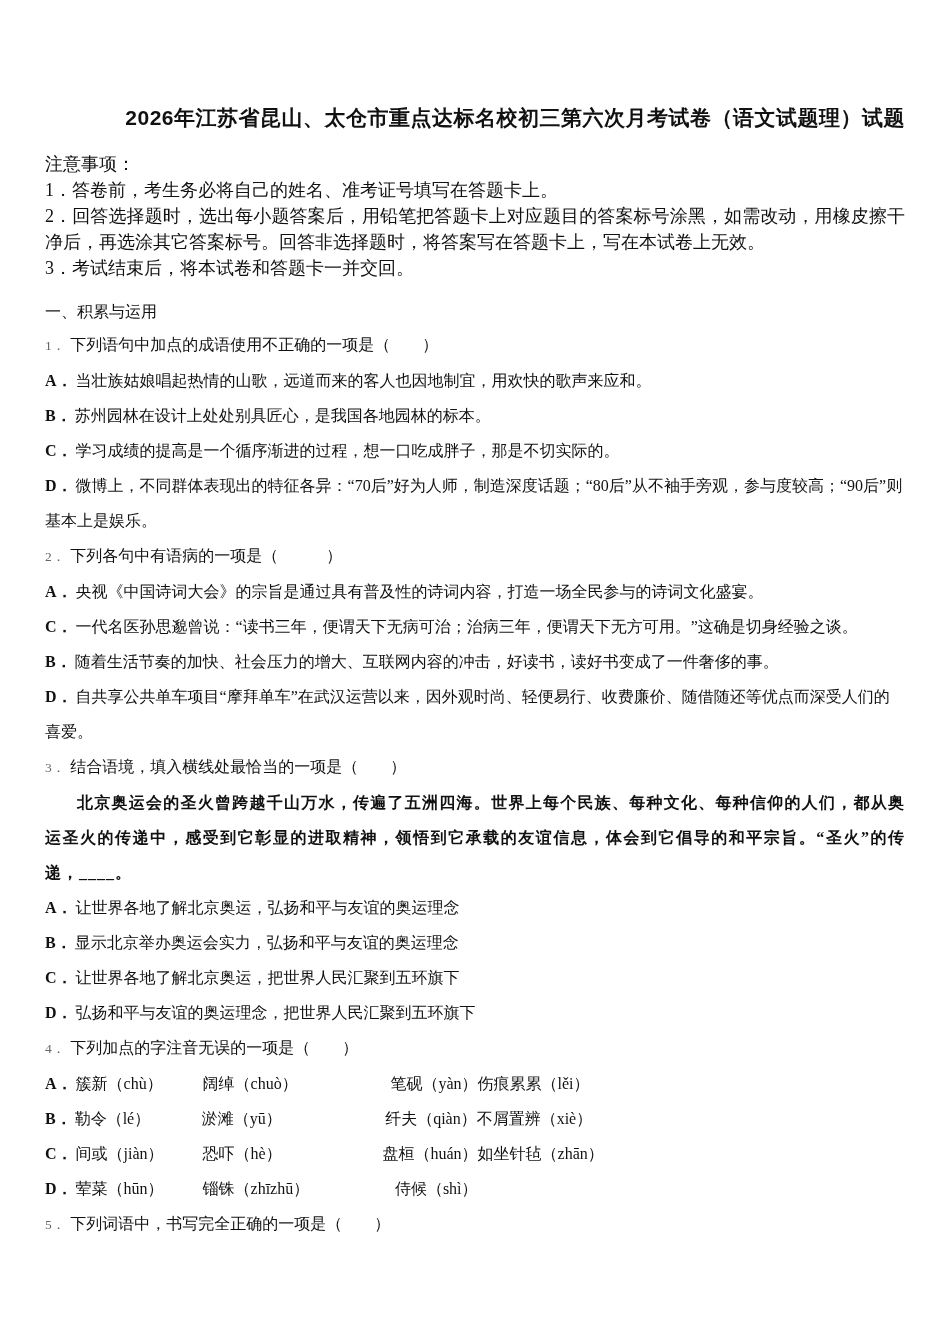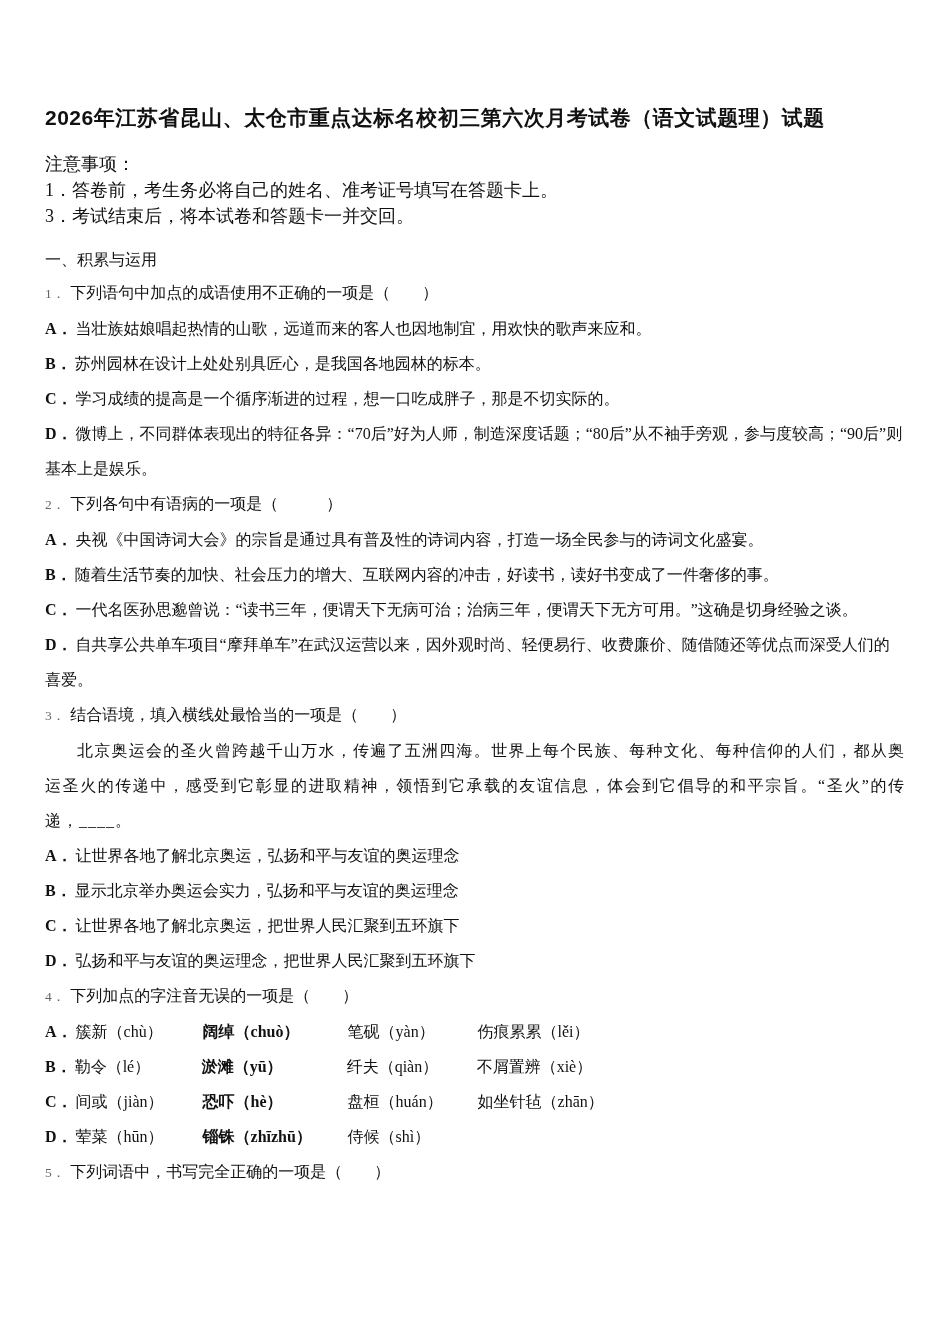--- a/index.html
+++ b/index.html
@@ -10,21 +10,21 @@
     overflow: hidden;
     color: #111111;
     font-family: "Liberation Serif", "DejaVu Serif", serif;
   }
   .page { padding: 104px 45px 0 45px; }
 
   .title {
     font-family: "Liberation Sans", "DejaVu Sans", sans-serif;
     font-size: 21px;
     font-weight: 700;
-    text-align: left;
+    text-align: right;
     line-height: 1.3;
     margin-bottom: 20px;
     letter-spacing: 0.5px;
   }
 
   .notice-line {
     font-size: 18px;
     line-height: 26px;
     text-align: justify;
   }
@@ -44,57 +44,59 @@
   }
 
   .opt-label { font-weight: 700; margin-right: 3px; }
 
   .passage {
     font-size: 16px;
     line-height: 35px;
     text-indent: 2em;
     text-align: justify;
     letter-spacing: 1px;
+    font-weight: bold;
   }
 
   .row4 { display: flex; }
   .row4 .opt-label { flex: 0 0 auto; }
   .c0 { flex: 0 0 127px; }
-  .c1 { flex: 0 0 145px; font-weight: bold; }
-  .c2 { flex: 0 0 130px; }
+  .c1 { flex: 0 0 145px; }
+  .c2 { flex: 0 0 130px; text-align: right; }
   .c3 { flex: 1 1 auto; }
 </style>
 </head>
 <body>
 
 <div class="page">
 
   <h1 class="title">2026年江苏省昆山、太仓市重点达标名校初三第六次月考试卷（语文试题理）试题</h1>
 
   <div class="notice">
     <div class="notice-line">注意事项：</div>
     <div class="notice-line">1．答卷前，考生务必将自己的姓名、准考证号填写在答题卡上。</div>
+    <div class="notice-line">2．回答选择题时，选出每小题答案后，用铅笔把答题卡上对应题目的答案标号涂黑，如需改动，用橡皮擦干净后，再选涂其它答案标号。回答非选择题时，将答案写在答题卡上，写在本试卷上无效。</div>
     <div class="notice-line">3．考试结束后，将本试卷和答题卡一并交回。</div>
   </div>
 
   <div class="section-heading">一、积累与运用</div>
 
   <div class="question">
     <div class="line stem"><span class="qnum">1．</span><span>下列语句中加点的成语使用不正确的一项是（　　）</span></div>
     <div class="line option"><span class="opt-label">A．</span><span>当壮族姑娘唱起热情的山歌，远道而来的客人也因地制宜，用欢快的歌声来应和。</span></div>
     <div class="line option"><span class="opt-label">B．</span><span>苏州园林在设计上处处别具匠心，是我国各地园林的标本。</span></div>
     <div class="line option"><span class="opt-label">C．</span><span>学习成绩的提高是一个循序渐进的过程，想一口吃成胖子，那是不切实际的。</span></div>
     <div class="line option"><span class="opt-label">D．</span><span>微博上，不同群体表现出的特征各异：“70后”好为人师，制造深度话题；“80后”从不袖手旁观，参与度较高；“90后”则基本上是娱乐。</span></div>
   </div>
 
   <div class="question">
     <div class="line stem"><span class="qnum">2．</span><span>下列各句中有语病的一项是（　　　）</span></div>
     <div class="line option"><span class="opt-label">A．</span><span>央视《中国诗词大会》的宗旨是通过具有普及性的诗词内容，打造一场全民参与的诗词文化盛宴。</span></div>
+    <div class="line option"><span class="opt-label">C．</span><span>一代名医孙思邈曾说：“读书三年，便谓天下无病可治；治病三年，便谓天下无方可用。”这确是切身经验之谈。</span></div>
     <div class="line option"><span class="opt-label">B．</span><span>随着生活节奏的加快、社会压力的增大、互联网内容的冲击，好读书，读好书变成了一件奢侈的事。</span></div>
-    <div class="line option"><span class="opt-label">C．</span><span>一代名医孙思邈曾说：“读书三年，便谓天下无病可治；治病三年，便谓天下无方可用。”这确是切身经验之谈。</span></div>
     <div class="line option"><span class="opt-label">D．</span><span>自共享公共单车项目“摩拜单车”在武汉运营以来，因外观时尚、轻便易行、收费廉价、随借随还等优点而深受人们的喜爱。</span></div>
   </div>
 
   <div class="question">
     <div class="line stem"><span class="qnum">3．</span><span>结合语境，填入横线处最恰当的一项是（　　）</span></div>
     <div class="passage">北京奥运会的圣火曾跨越千山万水，传遍了五洲四海。世界上每个民族、每种文化、每种信仰的人们，都从奥运圣火的传递中，感受到它彰显的进取精神，领悟到它承载的友谊信息，体会到它倡导的和平宗旨。“圣火”的传递，____。</div>
     <div class="line option"><span class="opt-label">A．</span><span>让世界各地了解北京奥运，弘扬和平与友谊的奥运理念</span></div>
     <div class="line option"><span class="opt-label">B．</span><span>显示北京举办奥运会实力，弘扬和平与友谊的奥运理念</span></div>
     <div class="line option"><span class="opt-label">C．</span><span>让世界各地了解北京奥运，把世界人民汇聚到五环旗下</span></div>
     <div class="line option"><span class="opt-label">D．</span><span>弘扬和平与友谊的奥运理念，把世界人民汇聚到五环旗下</span></div>

